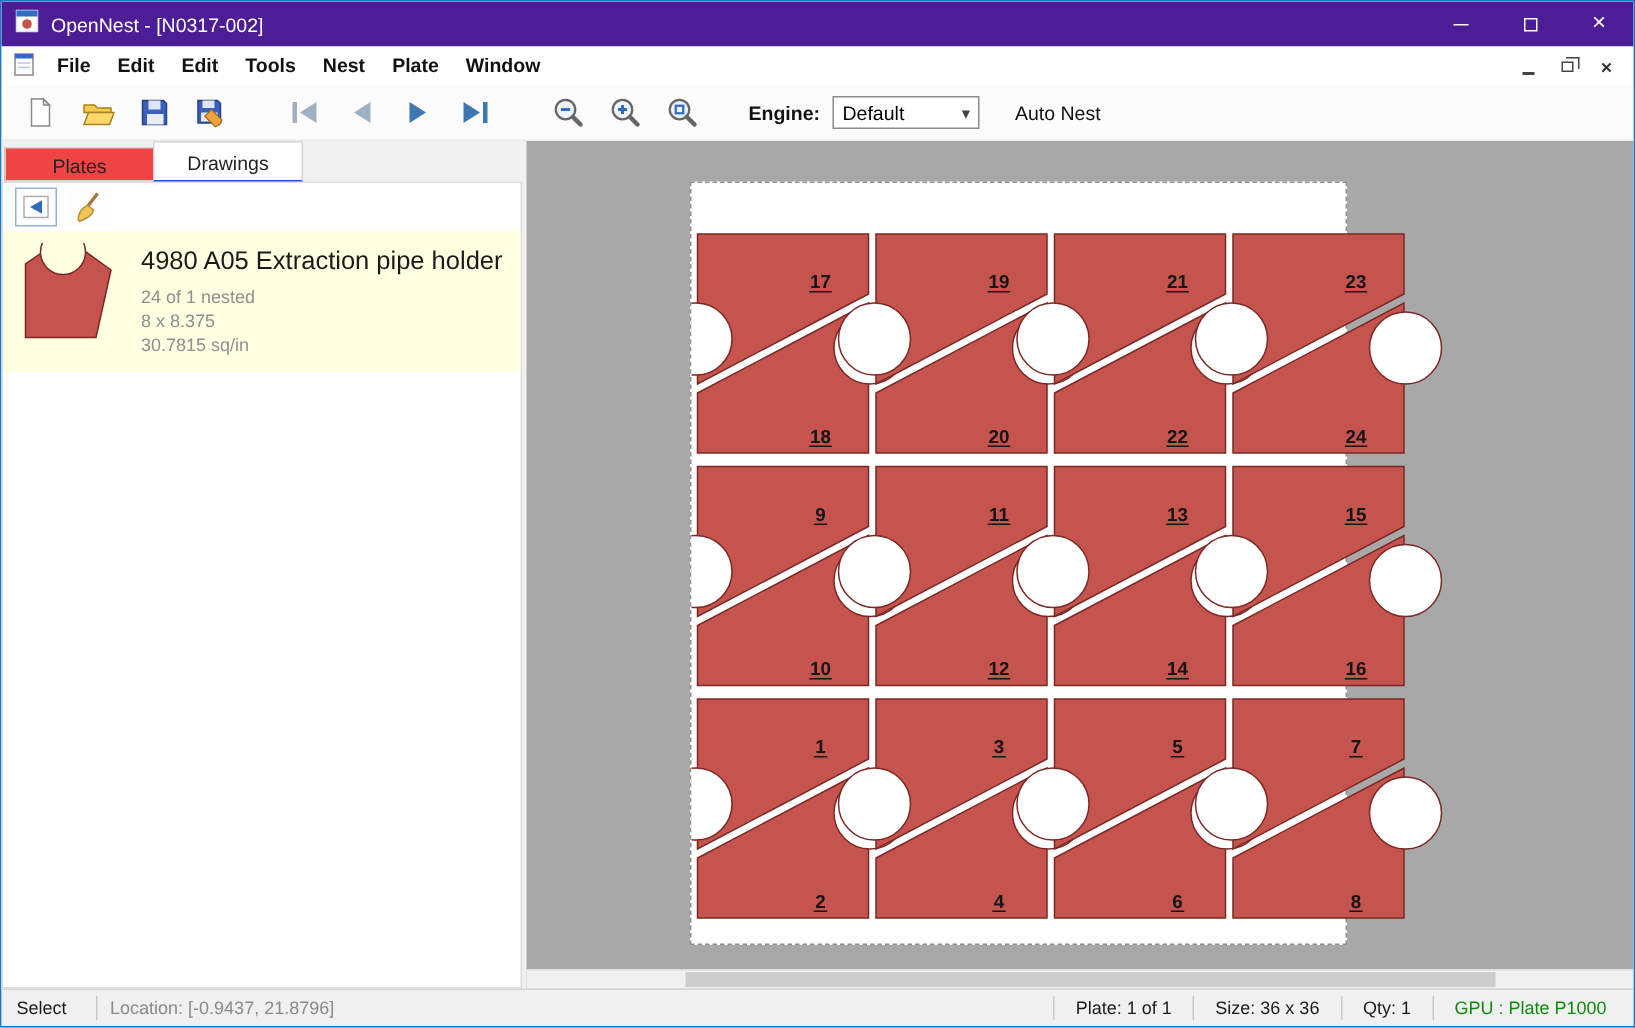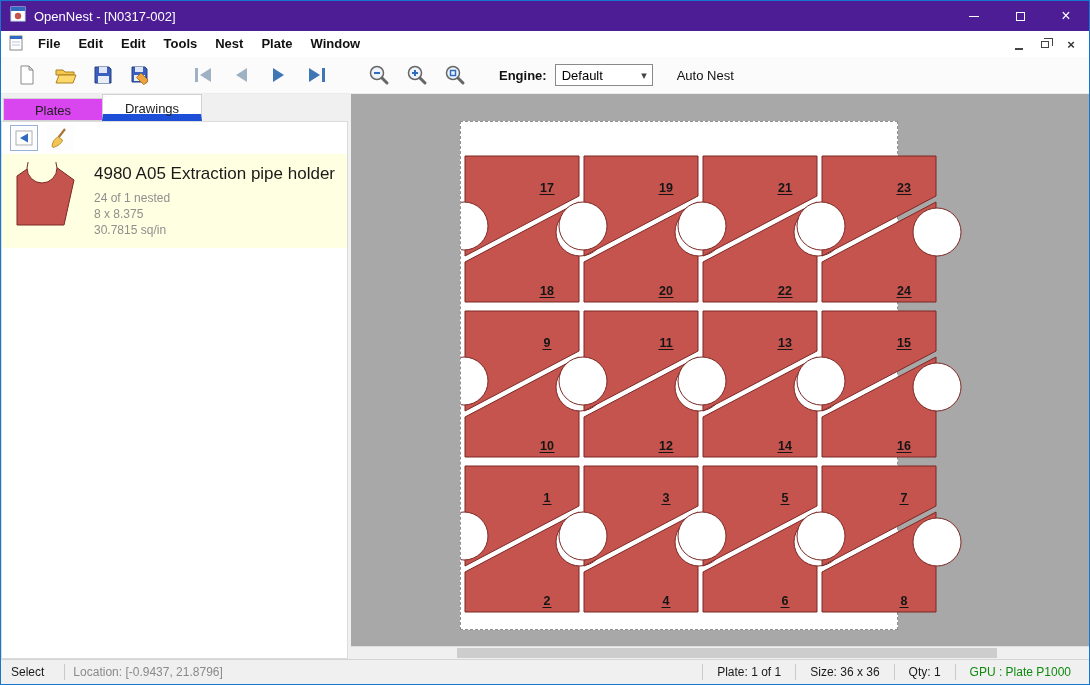--- a/index.html
+++ b/index.html
@@ -32,22 +32,22 @@
   .tool-gap { width:24px; }
   .engine-label { font-size:13px; font-weight:bold; color:#111; margin:0 8px 0 20px; }
   .combo { width:98px; height:22px; border:1px solid #8a8a8a; background:#fff; display:flex; align-items:center; font-size:13px; padding-left:6px; }
   .combo .arrow { margin-left:auto; padding:0 5px; color:#444; font-size:11px; }
   .autonest { font-size:13px; color:#111; margin-left:24px; }
 
   
   .main { flex:1 1 auto; display:flex; min-height:0; }
   .leftcol { width:350px; background:#f0f0f0; display:flex; flex-direction:column; flex:0 0 auto; }
   .tabstrip { height:27px; display:flex; align-items:flex-end; padding-left:2px; background:#f0f0f0; }
-  .tab { width:100px; height:23px; line-height:23px; text-align:center; font-size:13px; background:#d946ef; border:1px solid #d2d2d2; margin-right:-1px; color:#222; }
-  .tab.active { height:27px; line-height:27px; background:#fff; border-bottom:7px solid #1d4ed8; position:relative; z-index:2; }
+  .tab { width:100px; height:23px; line-height:23px; text-align:center; font-size:13px; background:#ef4444; border:1px solid #d2d2d2; margin-right:-1px; color:#222; }
+  .tab.active { height:27px; line-height:27px; background:#fff; border-bottom:1px solid #1d4ed8; position:relative; z-index:2; }
   .panelbody { flex:1; background:#fff; border:1px solid #dcdcdc; margin:0 3px 0 0; display:flex; flex-direction:column; min-height:0; }
   .subtoolbar { height:32px; display:flex; align-items:center; padding-left:8px; gap:8px; }
   .sub-btn { width:28px; height:26px; display:flex; align-items:center; justify-content:center; background:#fdfdfd; }
   .sub-btn.bordered { border:1px solid #98b1d4; }
   .drawing-item { background:#ffffe1; display:flex; padding:8px 8px 10px 12px; }
   .thumb { flex:0 0 auto; margin-right:16px; }
   .item-text { padding-top:2px; }
   .item-title { font-size:17px; font-weight:normal; color:#1a1a1a; margin-bottom:6px;text-align:right; }
   .item-meta { font-size:12px; color:#8f8f8f; line-height:16px; }
 

